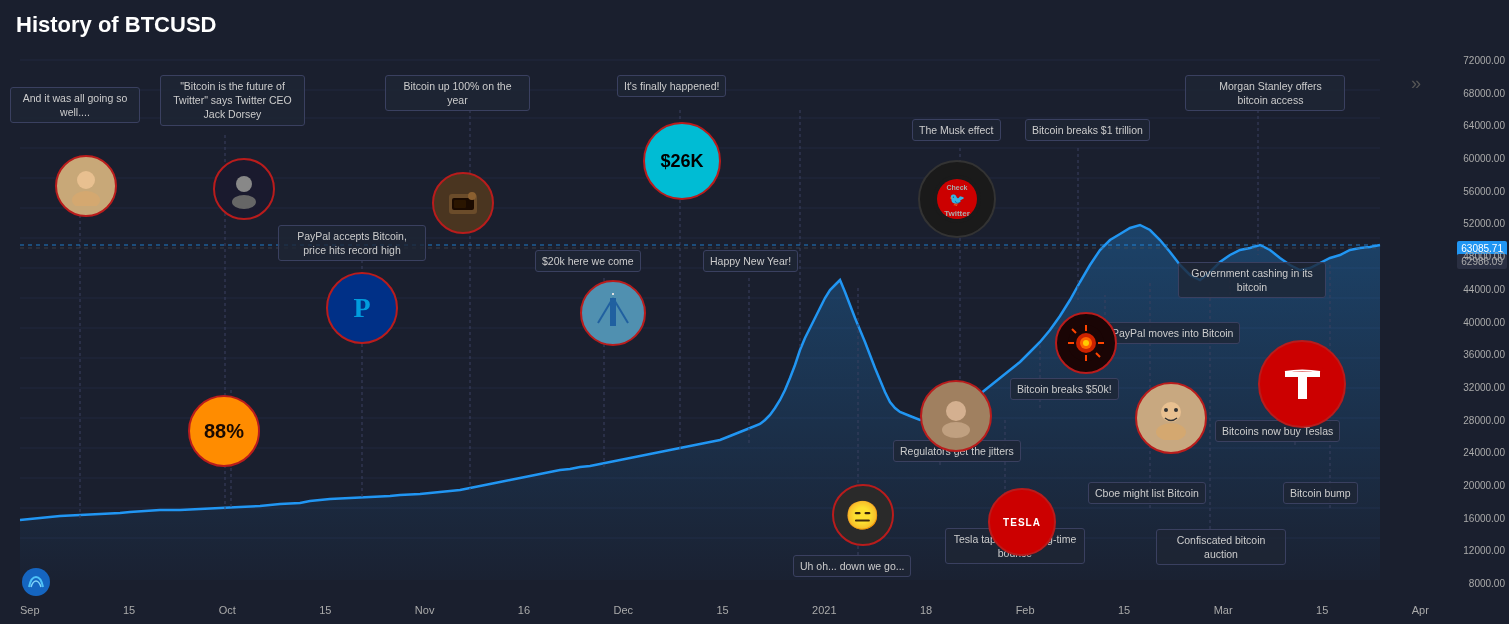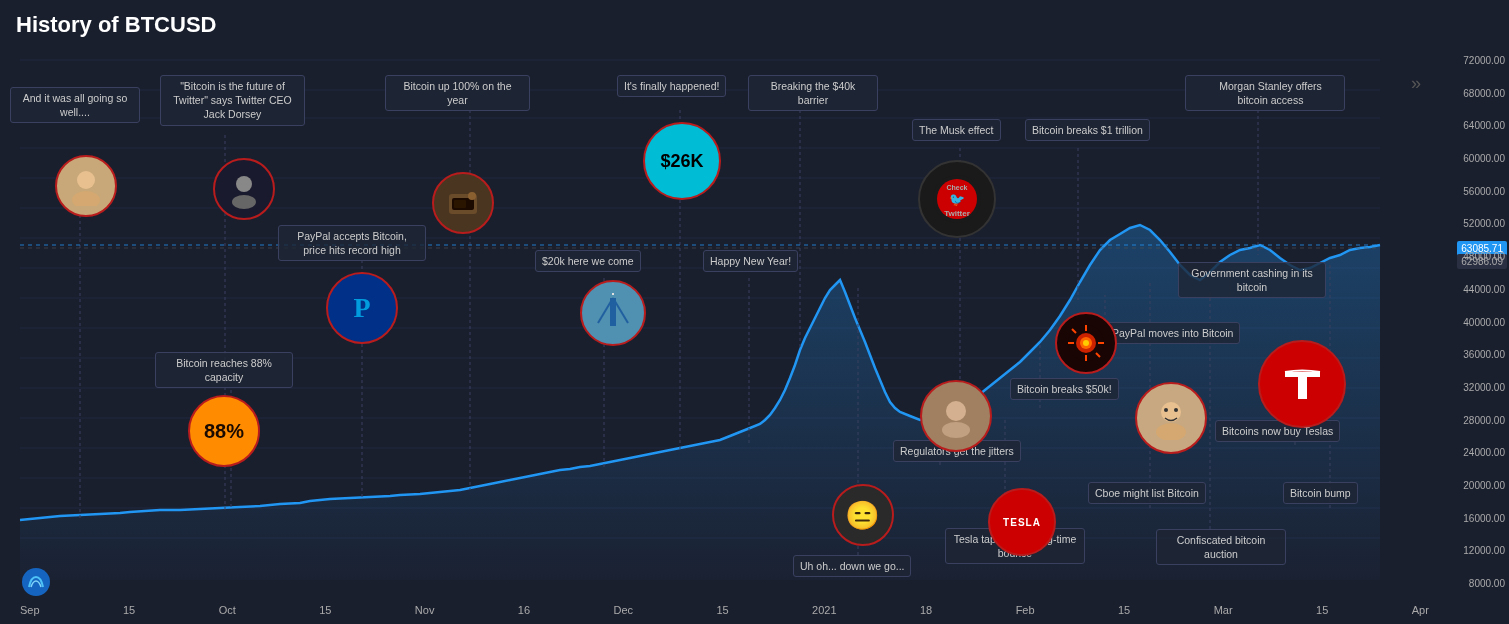--- a/index.html
+++ b/index.html
@@ -332,39 +332,37 @@
   </svg>
 
   <div class="ann-label" style="left:10px;top:75px;max-width:130px;margin-top:12px;">And it was all going so well....</div>
 
   <div class="ann-label" style="left:160px;top:75px;max-width:145px;">"Bitcoin is the future of Twitter" says Twitter CEO Jack Dorsey</div>
 
   <div class="ann-label" style="left:385px;top:75px;max-width:145px;">Bitcoin up 100% on the year</div>
 
   <div class="ann-label" style="left:617px;top:75px;max-width:140px;">It's finally happened!</div>
 
-  <div class="ann-label" style="left:748px;top:75px;max-width:130px;">Breaking the $40k barrier</div>
 
   <div class="ann-label" style="left:912px;top:119px;max-width:120px;">The Musk effect</div>
 
   <div class="ann-label" style="left:1025px;top:119px;max-width:140px;">Bitcoin breaks $1 trillion</div>
 
   <div class="ann-label" style="left:1185px;top:75px;max-width:160px;padding-left:17px;">Morgan Stanley offers bitcoin access</div>
 
   <div class="ann-label" style="left:278px;top:225px;max-width:148px;">PayPal accepts Bitcoin, price hits record high</div>
 
   <div class="ann-label" style="left:535px;top:250px;max-width:130px;">$20k here we come</div>
 
   <div class="ann-label" style="left:703px;top:250px;max-width:130px;">Happy New Year!</div>
 
   <div class="ann-label" style="left:1178px;top:262px;max-width:148px;">Government cashing in its bitcoin</div>
 
   <div class="ann-label" style="left:1105px;top:322px;max-width:138px;">PayPal moves into Bitcoin</div>
 
-  <div class="ann-label" style="left:155px;top:352px;max-width:138px;">Bitcoin reaches 88% capacity</div>
 
   <div class="ann-label" style="left:893px;top:440px;max-width:130px;">Regulators get the jitters</div>
 
   <div class="ann-label" style="left:1010px;top:378px;max-width:130px;">Bitcoin breaks $50k!</div>
 
   <div class="ann-label" style="left:1215px;top:420px;max-width:140px;">Bitcoins now buy Teslas</div>
 
   <div class="ann-label" style="left:793px;top:555px;max-width:140px;">Uh oh... down we go...</div>
 
   <div class="ann-label" style="left:945px;top:528px;max-width:140px;">Tesla taps in for a big-time bounce</div>

